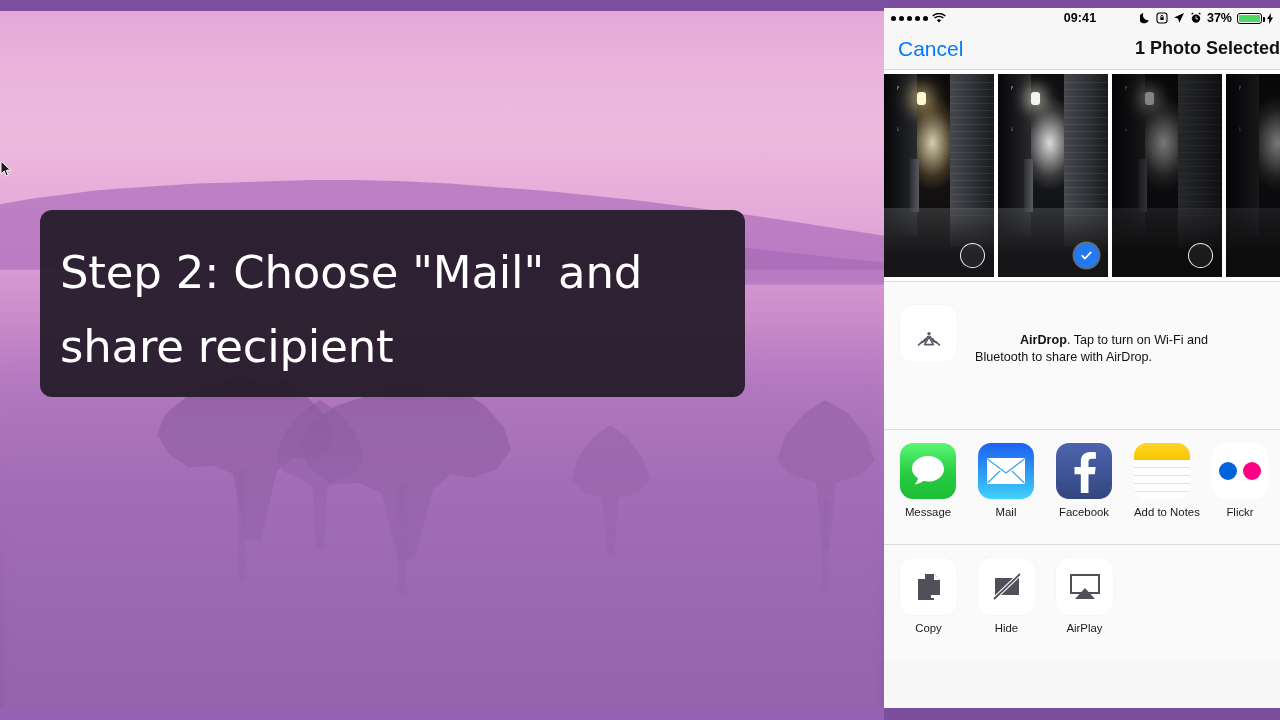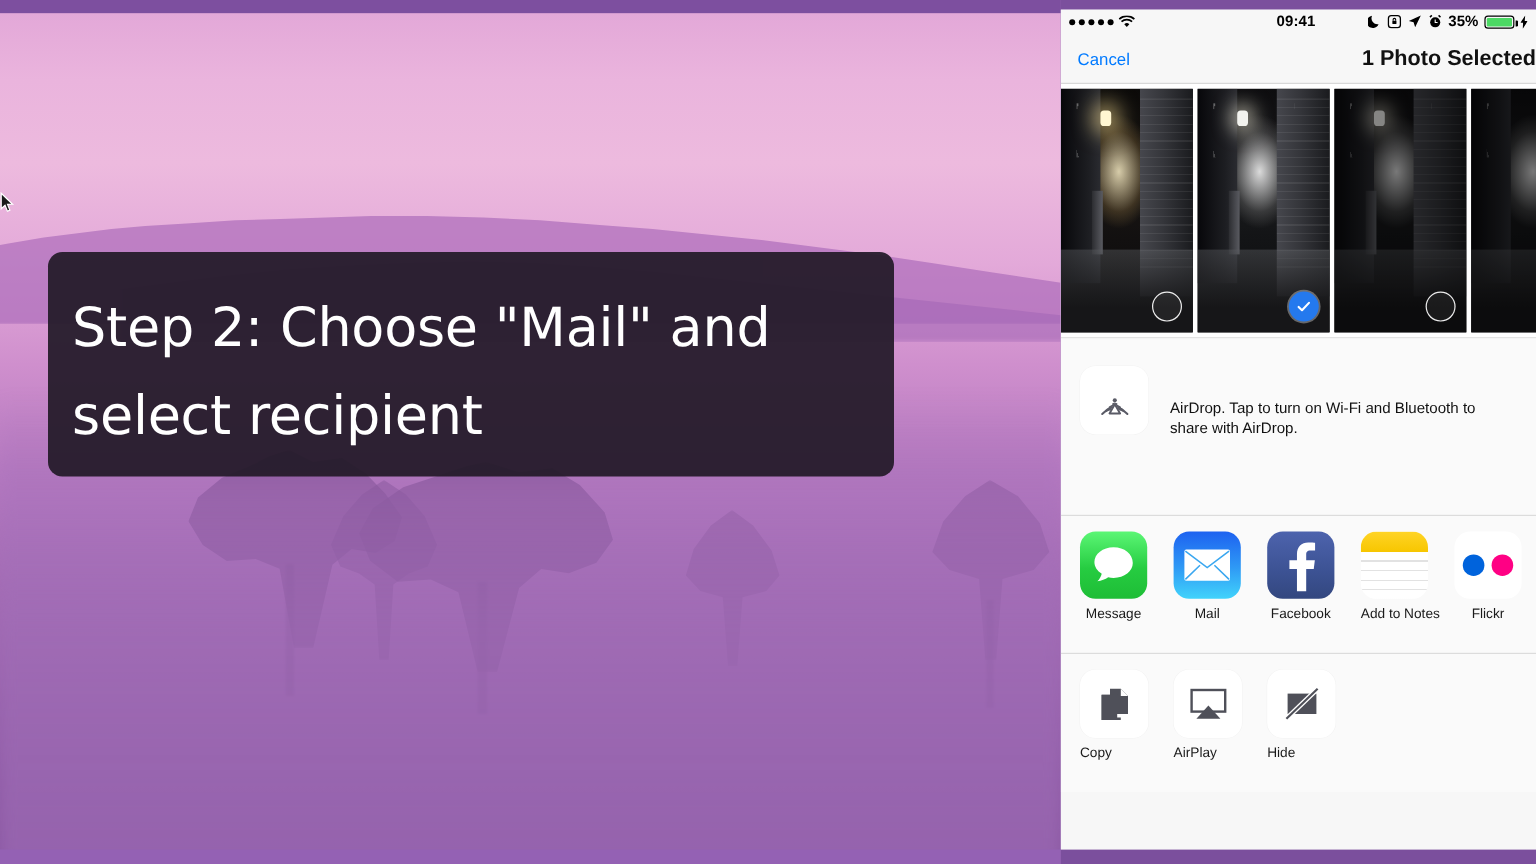--- a/index.html
+++ b/index.html
@@ -147,21 +147,21 @@
   }
   .battery i { display:block; height:100%; background:#4cd964; border-radius:1px; }
 
   
   .navbar {
     height:42px; background:#f7f7f7; display:flex; align-items:center;
     padding:0 14px; position:relative;
     border-bottom:1px solid #d8d8d8;
   }
   .navbar .cancel {
-    color:#007aff; font-size:14px; z-index:2; cursor:pointer;
+    color:#007aff; font-size:21px; z-index:2; cursor:pointer;
   }
   .navbar .title {
     position:absolute; left:0; right:0; text-align:right;
     font-size:18px; font-weight:700; color:#111;
   }
 
   
   .photostrip {
     height:212px; background:#fff; display:flex; gap:4px;
     padding:4px 0 5px 0; overflow:hidden;
@@ -235,21 +235,21 @@
   }
   .ad-icon {
     width:57px; height:57px; border-radius:13px; background:#fff;
     display:flex; align-items:center; justify-content:center; flex:0 0 auto;
     box-shadow:0 0 0 .5px rgba(0,0,0,.03);
   }
   .ad-text {
     font-size:12.6px; line-height:17px; color:#111; padding-top:27px;
     max-width:300px;
   }
-  .ad-text b { font-weight:400; }
+  .ad-text b { font-weight:700;margin-left:45px; }
 
   
   .apps {
     background:#fafafa; height:115px; display:flex; gap:22px;
     padding:13px 0 0 16px; border-bottom:1px solid #dcdcdc; overflow:hidden;
   }
   .app { width:56px; flex:0 0 auto; text-align:center; }
   .app .ic {
     width:56px; height:56px; border-radius:13px; overflow:hidden;
     position:relative; display:flex; align-items:center; justify-content:center;
@@ -267,21 +267,21 @@
     background:repeating-linear-gradient(180deg,#fff 0 7px,#e2e2e2 7px 8px); }
   .ic-fb { background:linear-gradient(180deg,#4d63ad 0%,#3c5293 60%,#33477f 100%); }
   .ic-flickr { background:#fff; display:flex; gap:6px; }
   .ic-flickr i { width:18px; height:18px; border-radius:50%; display:block; }
 
   
   .actions {
     background:#fafafa; height:115px; display:flex; gap:21px;
     padding:13px 0 0 16px; overflow:hidden;
   }
-  .act { width:57px; flex:0 0 auto; }
+  .act { width:57px; flex:0 0 auto; text-align:center; }
   .act .ic {
     width:57px; height:57px; border-radius:13px; background:#fff;
     display:flex; align-items:center; justify-content:center;
     box-shadow:0 0 0 .5px rgba(0,0,0,.03);
   }
   .act .lb { margin-top:7px; font-size:11.4px; color:#1a1a1a; white-space:nowrap; }
 </style>
 </head>
 <body>
 
@@ -298,21 +298,21 @@
   <div class="tree t3"></div>
   <div class="tree t4"></div>
   <div class="tree t5"></div>
   <div class="trunk" style="left:822px;top:500px;width:6px;height:90px;"></div>
 
   <div class="fog"></div>
   <div class="botband"></div>
 
   <div id="caption">
     <div class="line">Step 2: Choose "Mail" and</div>
-    <div class="line">select recipient</div>
+    <div class="line">share recipient</div>
   </div>
 
   <svg id="cursor" viewBox="0 0 12 18">
     <path d="M1 1 L1 14 L4.2 11 L6.2 16 L8.2 15.1 L6.3 10.3 L10.5 10.2 Z" fill="#1a1a1a" stroke="#fff" stroke-width="1"></path>
   </svg>
 </div>
 
 <div id="phone">
 
   <div class="statusbar">
@@ -341,21 +341,21 @@
         <path d="M4.9 5.3V4.4a1.1 1.1 0 0 1 2.2 0v.9" fill="none" stroke="#000" stroke-width=".9"></path>
       </svg>
       <svg width="12" height="12" viewBox="0 0 12 12">
         <path d="M11 1 L1 5.4 L5 6.6 L6.3 10.8 Z" fill="#000"></path>
       </svg>
       <svg width="12" height="12" viewBox="0 0 12 12">
         <circle cx="6" cy="6.6" r="4.2" fill="#000"></circle>
         <path d="M6 4.2v2.6h2" stroke="#fff" stroke-width=".9" fill="none"></path>
         <path d="M1.6 2.2 3.2.9M10.4 2.2 8.8.9" stroke="#000" stroke-width="1.3"></path>
       </svg>
-      <span>35%</span>
+      <span>37%</span>
       <span class="battery">
           <i></i>
         </span>
       <svg width="6" height="11" viewBox="0 0 6 11">
         <path d="M4 0 0 6h2.2L2 11 6 4.6H3.6Z" fill="#000"></path>
       </svg>
     </div>
   </div>
 
   <div class="navbar">
@@ -490,33 +490,33 @@
           <rect x="5" y="8" width="13" height="21" fill="#4f5059"></rect>
         </svg>
       </div>
       <div class="lb">Copy</div>
     </div>
 
 
 
     <div class="act">
       <div class="ic">
-        <svg width="32" height="28" viewBox="0 0 32 28">
-          <rect x="2" y="2" width="28" height="18" fill="none" stroke="#4f5059" stroke-width="2"></rect>
-          <path d="M16 15 L26 26 H6 Z" fill="#4f5059"></path>
-        </svg>
-      </div>
-      <div class="lb">AirPlay</div>
-    </div>
-
-    <div class="act">
-      <div class="ic">
         <svg width="32" height="30" viewBox="0 0 32 30">
           <rect x="4" y="6" width="24" height="17" fill="#4f5059"></rect>
           <path d="M3 27 L29 2" stroke="#fff" stroke-width="4"></path>
           <path d="M3 27 L29 2" stroke="#4f5059" stroke-width="1.8"></path>
         </svg>
       </div>
       <div class="lb">Hide</div>
     </div>
 
+    <div class="act">
+      <div class="ic">
+        <svg width="32" height="28" viewBox="0 0 32 28">
+          <rect x="2" y="2" width="28" height="18" fill="none" stroke="#4f5059" stroke-width="2"></rect>
+          <path d="M16 15 L26 26 H6 Z" fill="#4f5059"></path>
+        </svg>
+      </div>
+      <div class="lb">AirPlay</div>
+    </div>
+
   </div>
 </div>
 
 </body></html>

